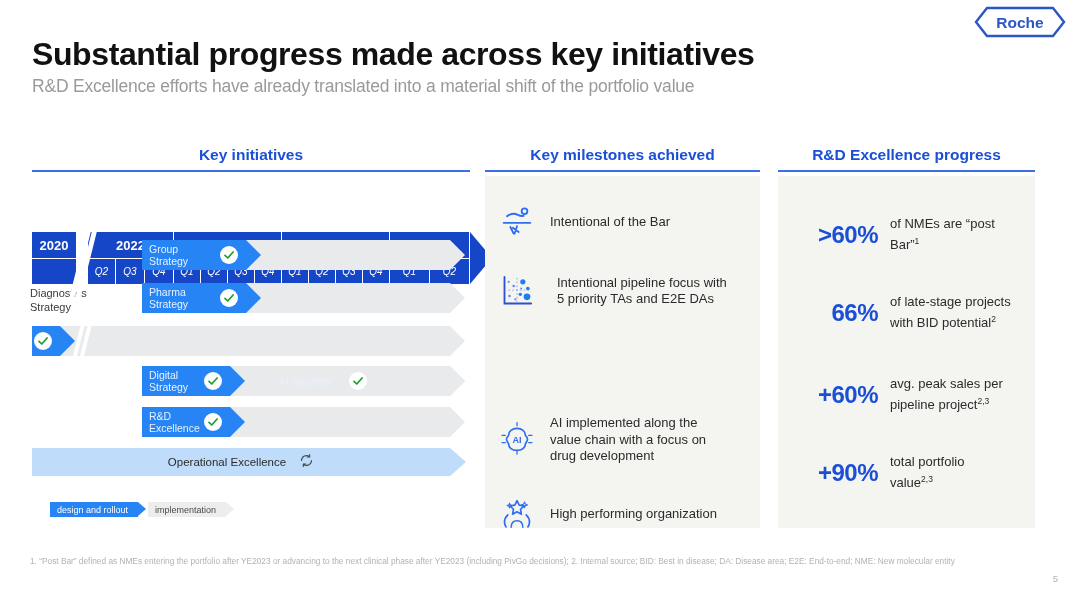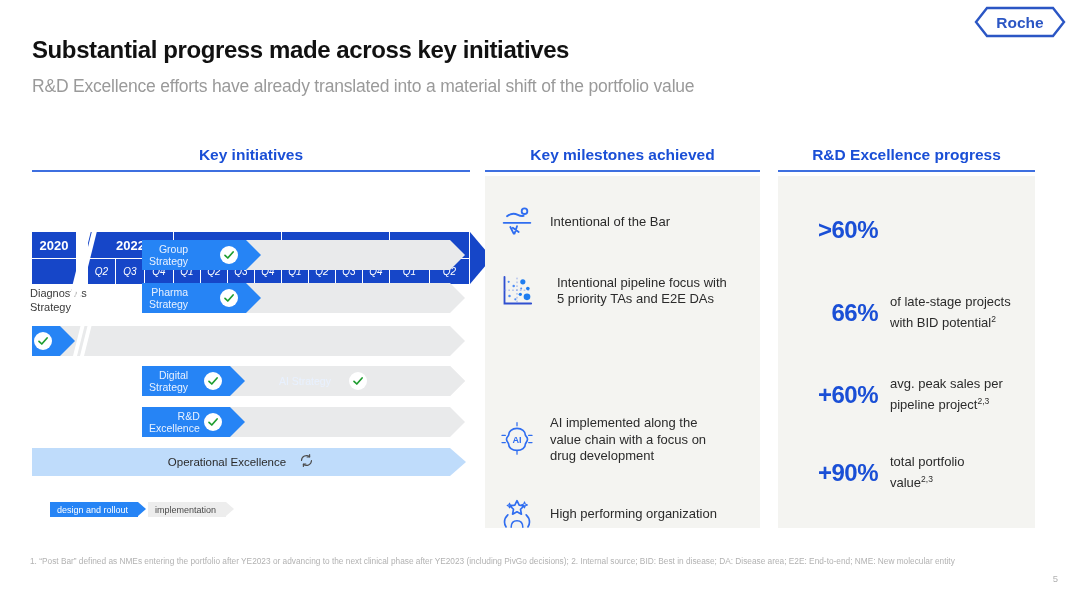--- a/index.html
+++ b/index.html
@@ -14,21 +14,21 @@
 
   
   #roche-logo {
     position: absolute; top: 6px; right: 14px;
     width: 92px; height: 32px;
   }
 
   
   #title {
     position: absolute; left: 32px; top: 36px;
-    font-size: 24px; font-weight: bold; letter-spacing: -0.4px;
+    font-size: 32px; font-weight: bold; letter-spacing: -0.4px;
     color: #111111;
   }
   #subtitle {
     position: absolute; left: 32px; top: 76px;
     font-size: 17.5px; color: #9a9a9a; letter-spacing: -0.2px;
   }
 
   
   .col-head {
     position: absolute;
@@ -85,21 +85,21 @@
   .bar-fill::after {
     content: ""; position: absolute; right: -15px; top: 0;
     width: 0; height: 0;
     border-top: 15px solid transparent;
     border-bottom: 15px solid transparent;
     border-left: 15px solid #2684f5;
   }
   .bar-label {
     position: absolute; left: 7px; top: 50%; transform: translateY(-50%);
     color: #e8f1ff; font-size: 10.5px; line-height: 12px;
-    white-space: pre-line; z-index: 2; text-align: right;
+    white-space: pre-line; z-index: 2;
   }
   .bar-check {
     position: absolute; top: 50%; transform: translateY(-50%);
     width: 18px; height: 18px; border-radius: 50%;
     background: #ffffff; z-index: 3;
     display: flex; align-items: center; justify-content: center;
   }
   .bar-check svg { width: 12px; height: 12px; }
 
   
@@ -368,20 +368,21 @@
           <path d="M33 9.5l1 2.6 2.6 1-2.6 1-1 2.6-1-2.6-2.6-1 2.6-1z" stroke-width="1.3"></path>
           <path d="M15 11l.8 2 2 .8-2 .8-.8 2-.8-2-2-.8 2-.8z" stroke-width="1.3"></path>
         </svg></span>
       <span class="ms-text">High performing organization</span>
     </div>
   </div>
 
 <div id="progress-panel">
     <div class="pg-row" style="top: 40px;">
       <div class="pg-value">&gt;60%</div>
+      <div class="pg-desc">of NMEs are “post<br>Bar”<sup>1</sup></div>
     </div>
     <div class="pg-row" style="top: 118px;">
       <div class="pg-value">66%</div>
       <div class="pg-desc">of late-stage projects<br>with BID potential<sup>2</sup></div>
     </div>
     <div class="pg-row" style="top: 200px;">
       <div class="pg-value">+60%</div>
       <div class="pg-desc">avg. peak sales per<br>pipeline project<sup>2,3</sup></div>
     </div>
     <div class="pg-row" style="top: 278px;">

